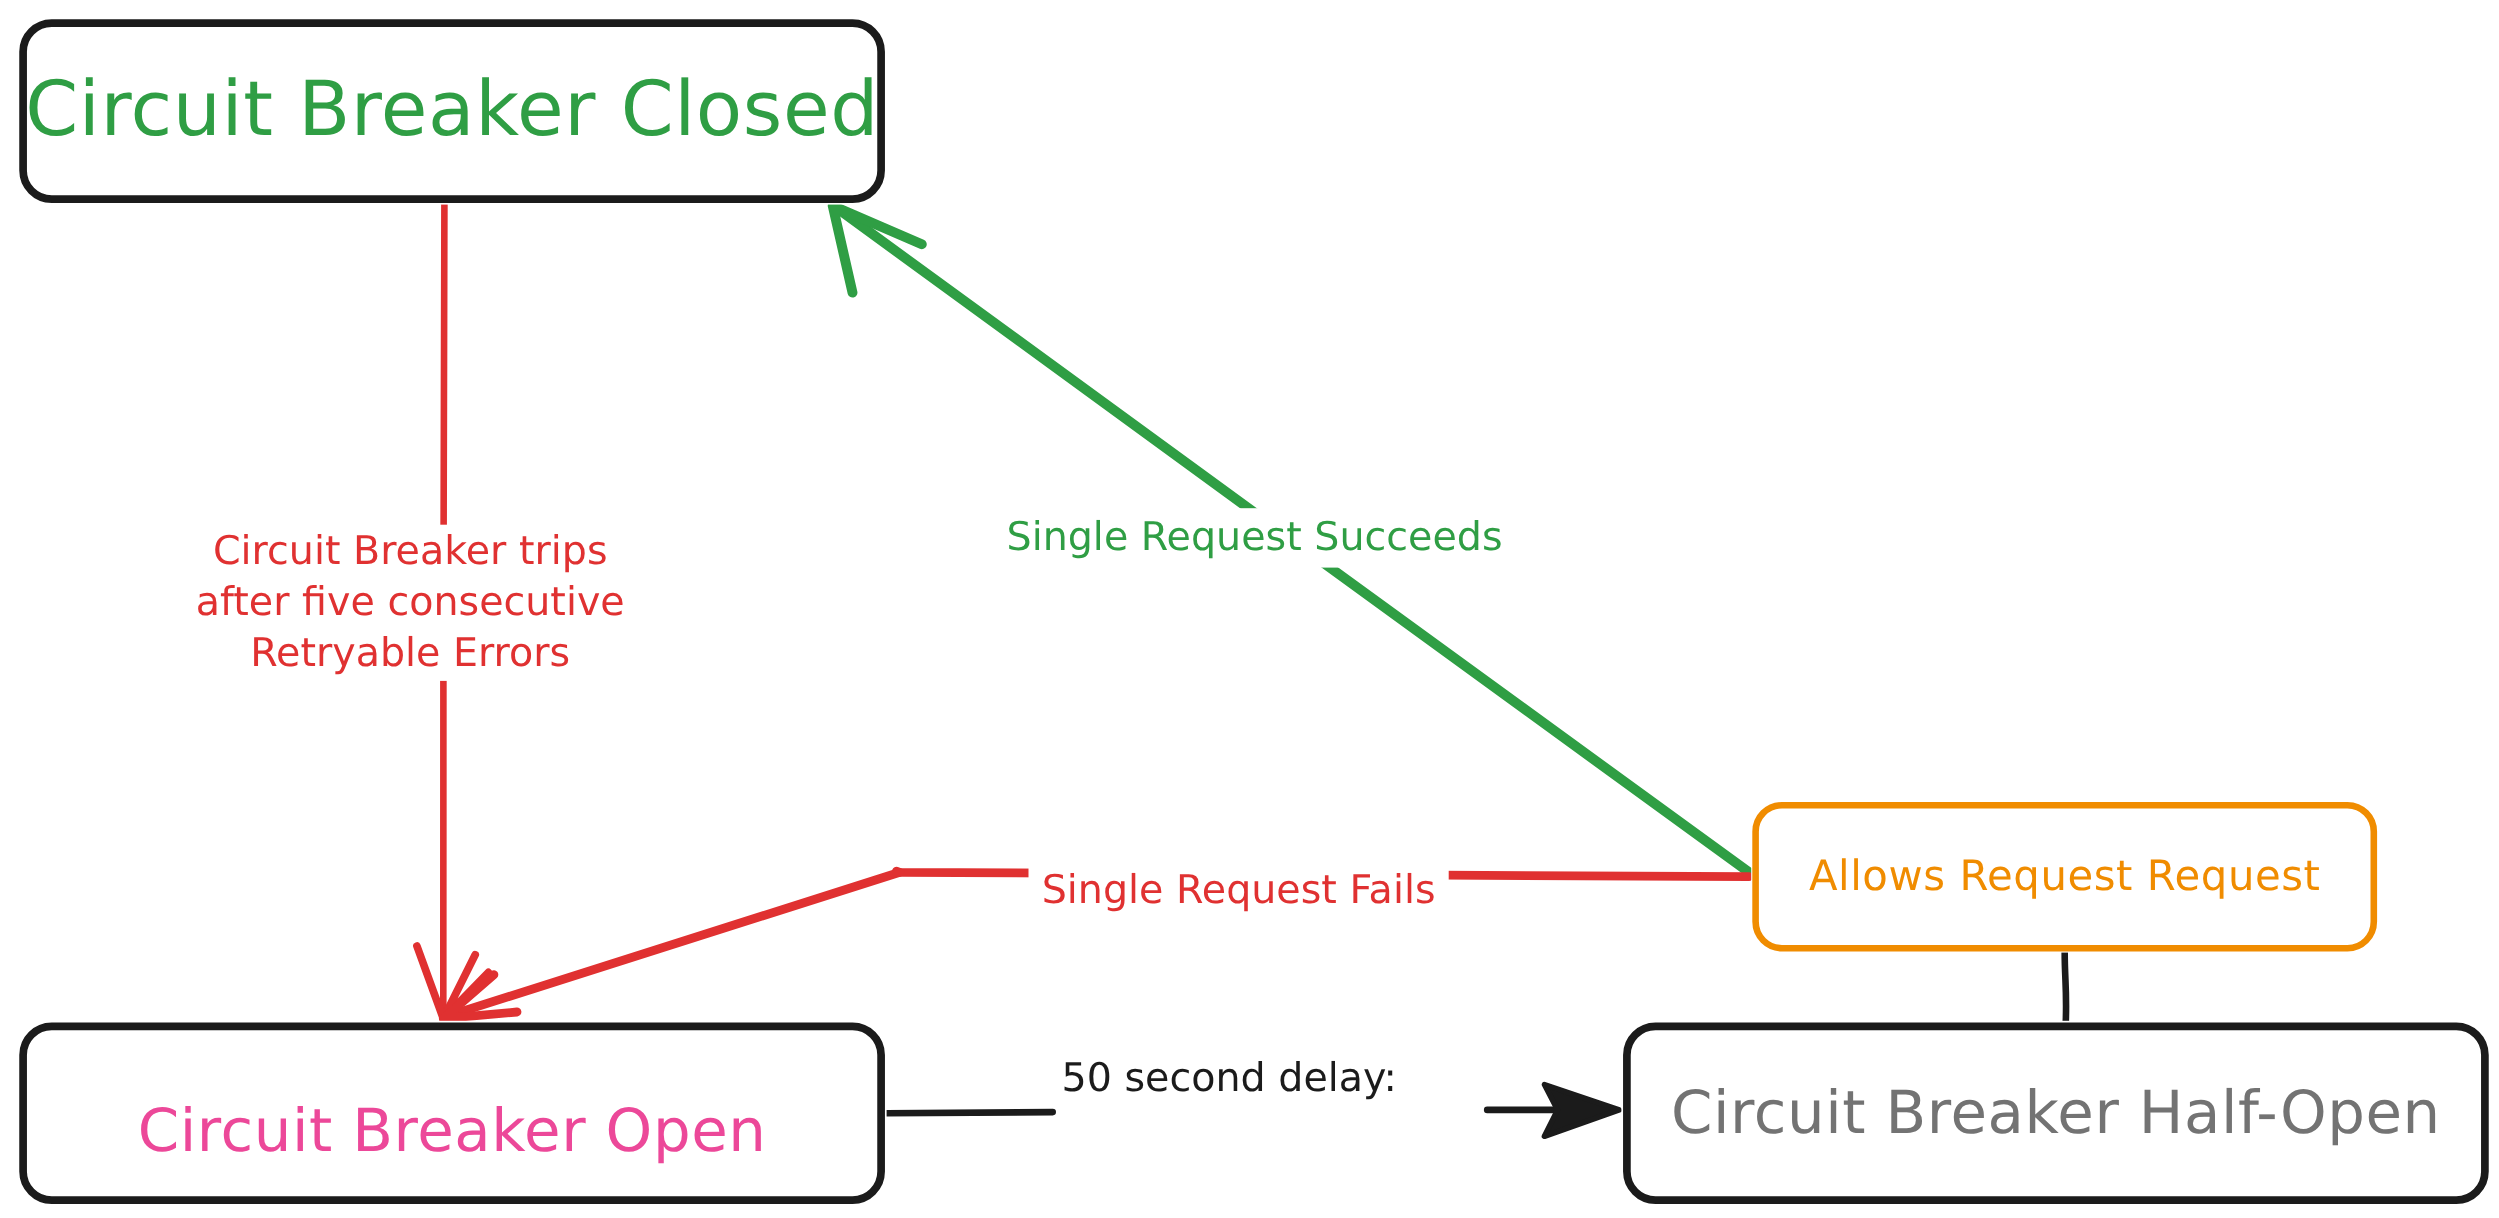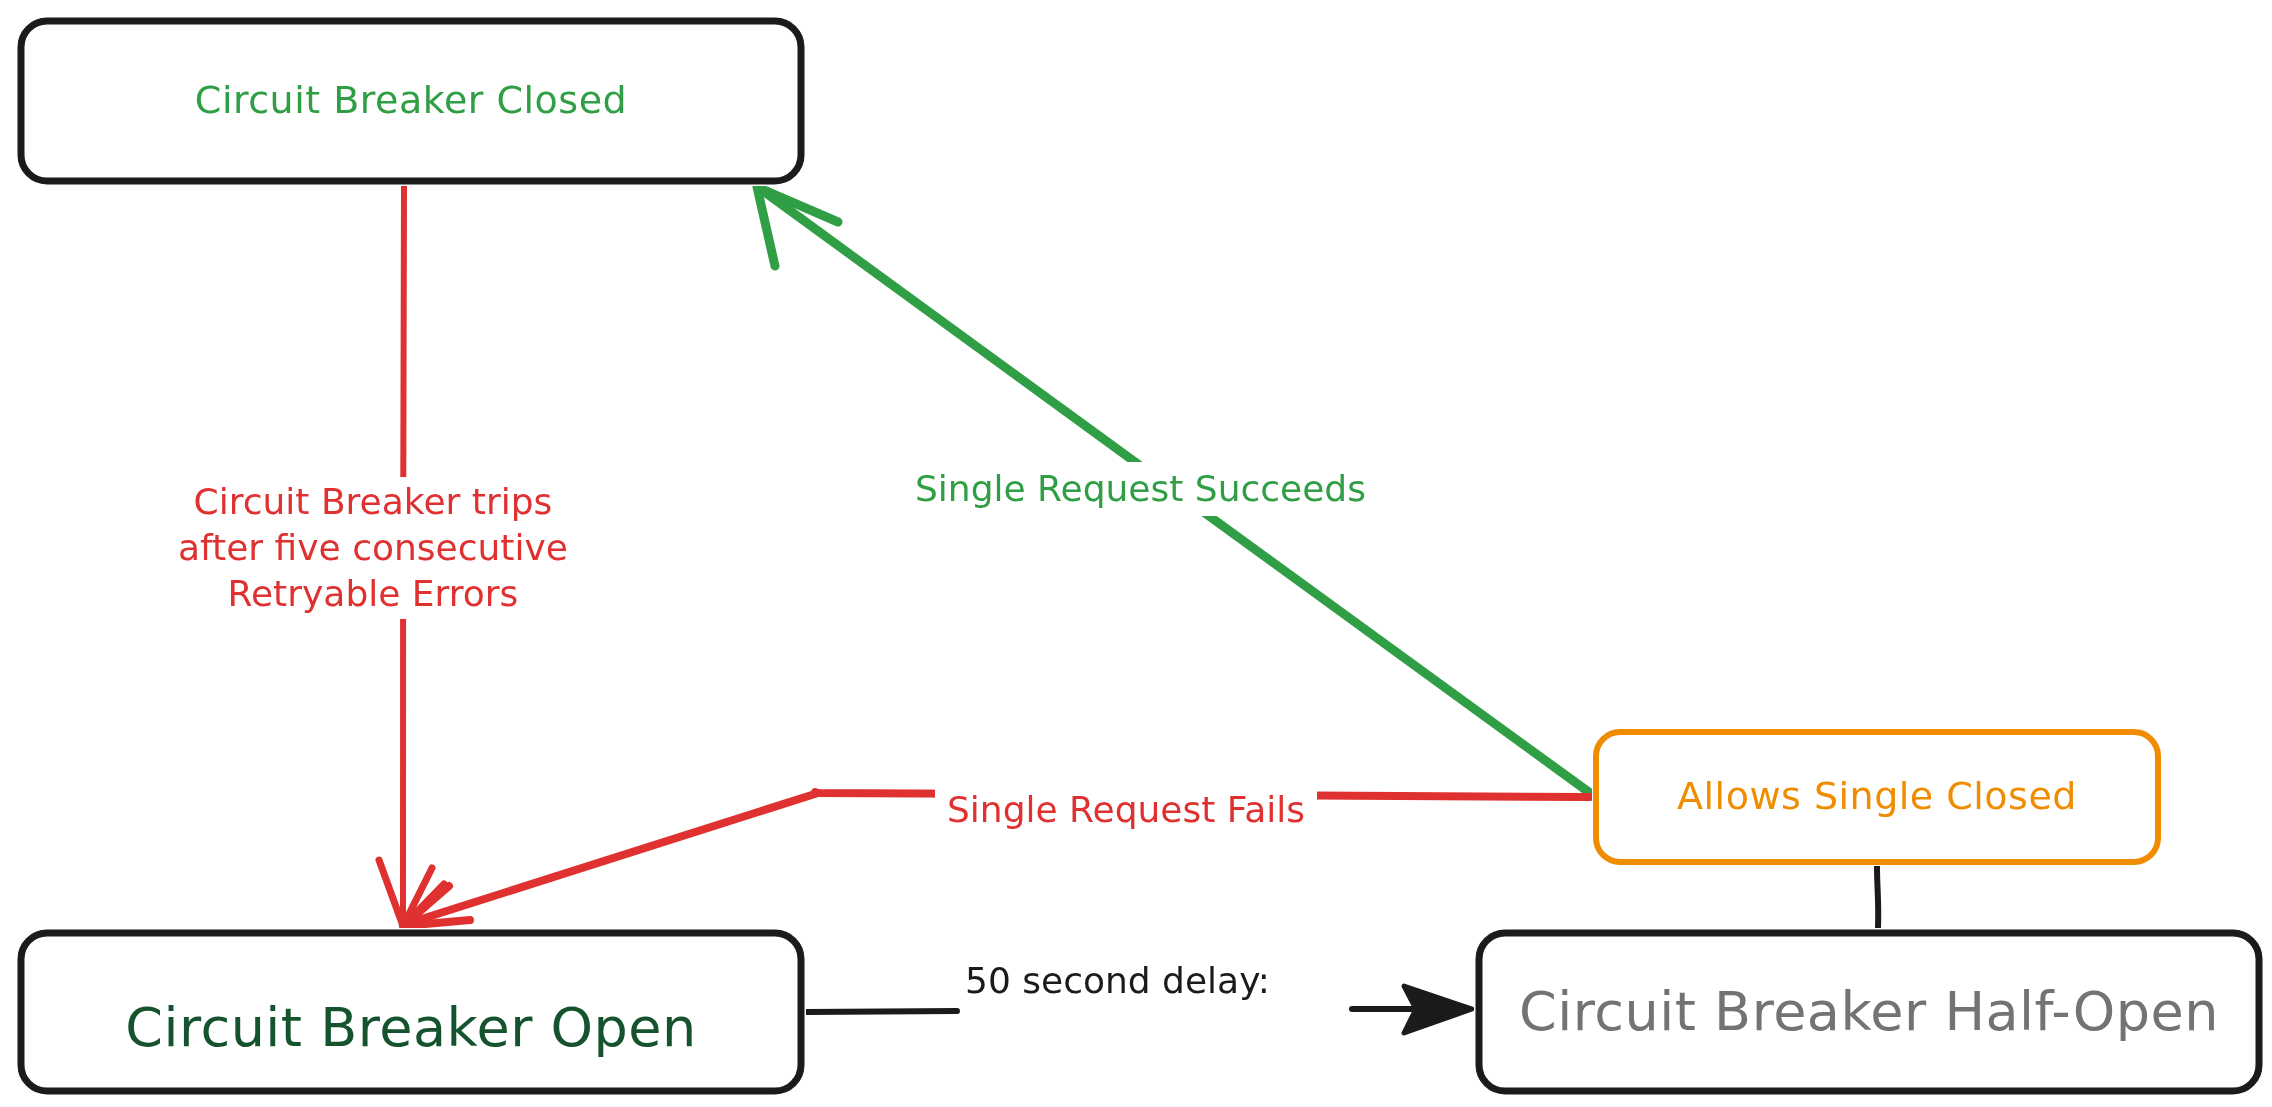--- a/index.html
+++ b/index.html
@@ -47,22 +47,22 @@
     line-height: 1.1;
     letter-spacing: 0.5px;
     white-space: nowrap;
   }
 
   #node-closed   { left: 16px;   top: 16px;   width: 790px; height: 170px; }
   #node-open     { left: 16px;   top: 928px;  width: 790px; height: 168px; }
   #node-halfopen { left: 1474px; top: 928px;  width: 790px; height: 168px; }
   #node-allows   { left: 1592px; top: 728px;  width: 570px; height: 138px; }
 
-  .label-closed   { color: #2f9e44; font-size: 38px; text-align: center; }
-  .label-open     { color: #14532d; font-size: 54px; margin-top: 32px; }
+  .label-closed   { color: #2f9e44; font-size: 69px; text-align: center; }
+  .label-open     { color: #ec4899; font-size: 54px; margin-top: 32px; }
   .label-halfopen { color: #737373; font-size: 54px; }
   .label-allows   { color: #f08c00; font-size: 38px; }
 
   
   .edge-label {
     position: absolute;
     z-index: 3;
     line-height: 1.28;
     text-align: center;
     white-space: nowrap;
@@ -151,21 +151,21 @@
     <svg class="node-shape" viewBox="0 0 790 168" preserveAspectRatio="none">
       <rect x="5" y="5" width="780" height="158" rx="26" ry="26" fill="#ffffff" stroke="#1b1b1b" stroke-width="7"></rect>
     </svg>
     <span class="node-label label-halfopen">Circuit Breaker Half-Open</span>
   </div>
 
   <div class="node" id="node-allows">
     <svg class="node-shape" viewBox="0 0 570 138" preserveAspectRatio="none">
       <rect x="4" y="4" width="562" height="130" rx="24" ry="24" fill="#ffffff" stroke="#f08c00" stroke-width="6"></rect>
     </svg>
-    <span class="node-label label-allows">Allows Single Closed</span>
+    <span class="node-label label-allows">Allows Request Request</span>
   </div>
 
   <div class="edge-label" id="label-trips">
     <div>Circuit Breaker trips</div>
     <div>after five consecutive</div>
     <div>Retryable Errors</div>
   </div>
 
   <div class="edge-label" id="label-succeeds">
     <div>Single Request Succeeds</div>

